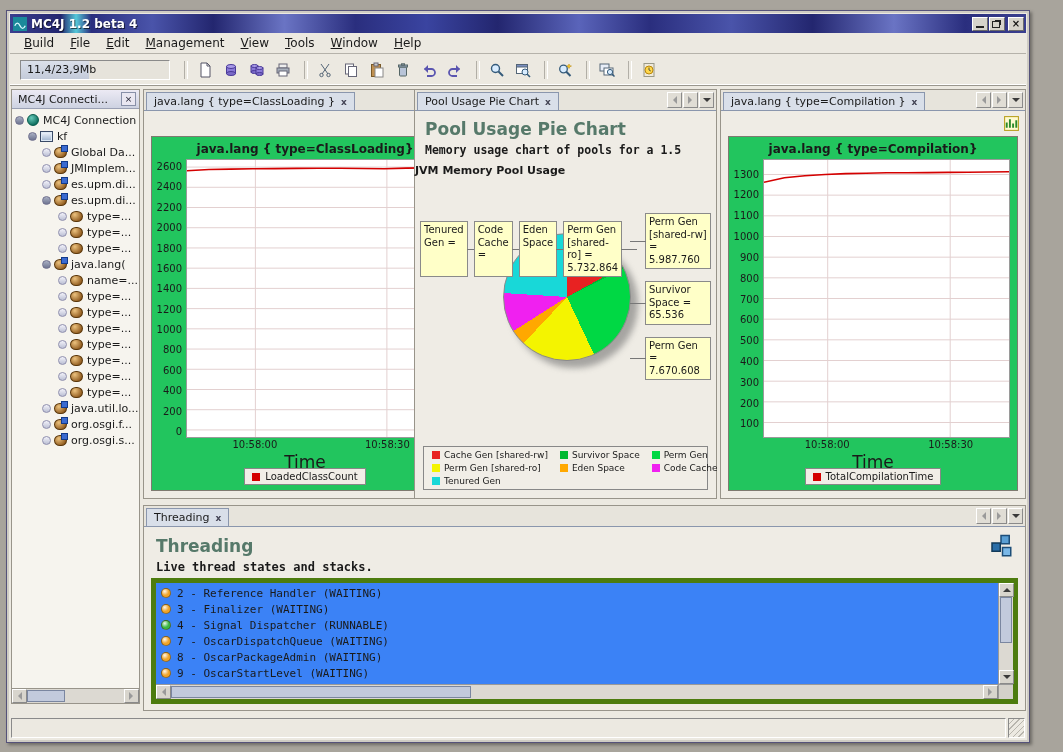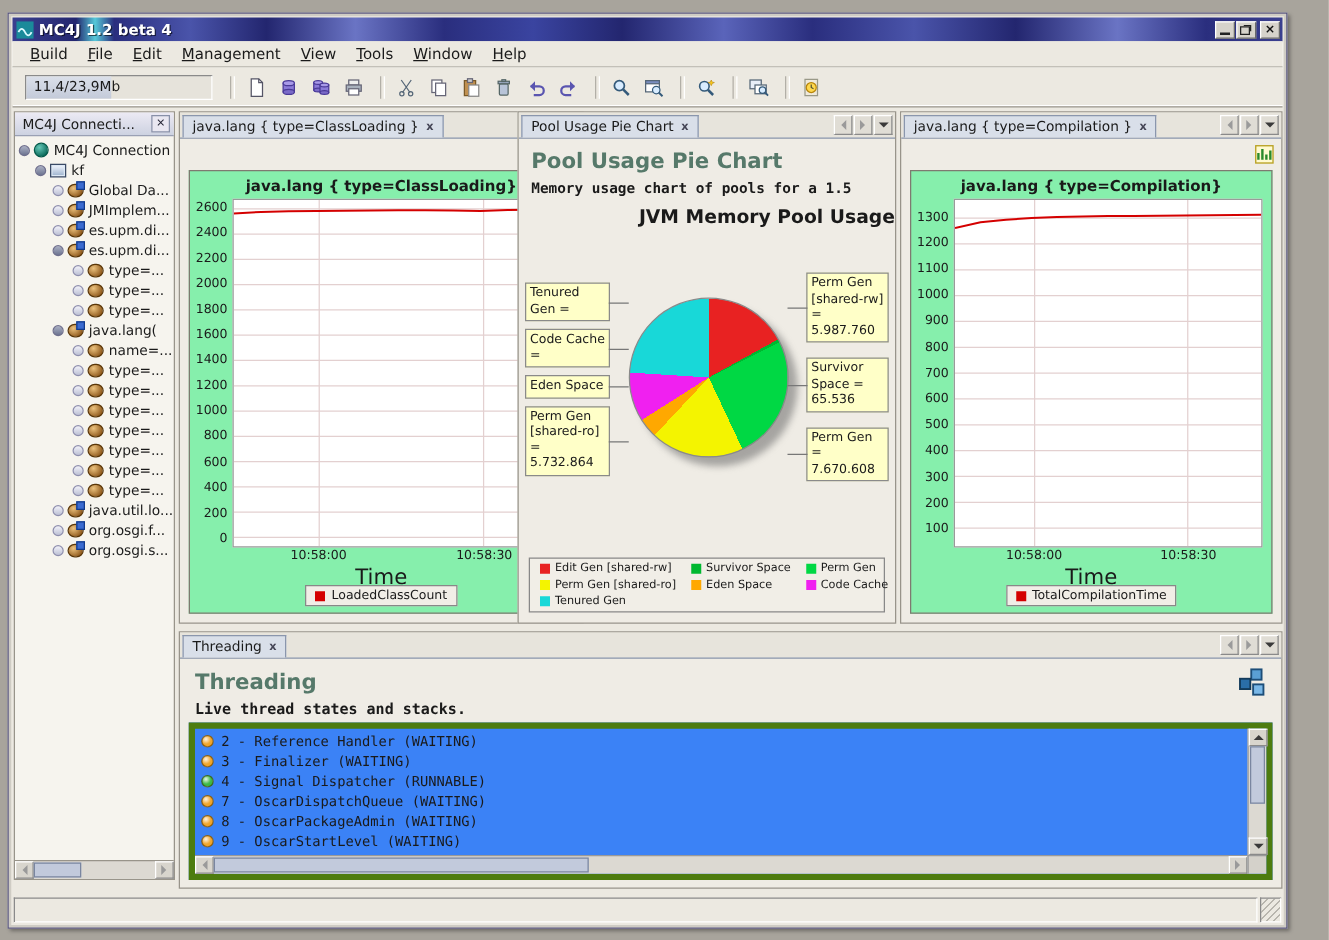--- a/index.html
+++ b/index.html
@@ -88,42 +88,42 @@
     display:flex; align-items:center; justify-content:center; flex:none; }
   .track { flex:1; display:flex; align-items:stretch; }
   .hthumb { background:#c2cadc; border:1px solid #7a86a0; margin:1px 0; }
   .sbthumb { width:38px; }
   .ththumb { width:300px; }
 
   
   .minibar { position:absolute; left:0; right:0; top:21px; height:24px; display:flex; justify-content:flex-end; align-items:center; padding-right:5px; }
   .mini-icon { width:17px; height:17px; cursor:default; }
   .mini-icon svg { width:100%; height:100%; display:block; }
-  .jchart { position:absolute; left:7px; right:7px; top:46px; bottom:7px; border:1px solid #7e7a70; background:#86efac;
+  .jchart { position:absolute; left:7px; right:7px; top:46px; bottom:7px; border:1px solid #7e7a70; background:#22c55e;
     display:flex; flex-direction:column; }
   .jchart-title { text-align:center; font-weight:bold; font-size:12px; padding:5px 0 3px; flex:none; }
   .jchart-mid { flex:1; display:flex; padding-right:7px; }
   .yticks { width:34px; position:relative; font-size:10px; flex:none; }
   .yticks span { position:absolute; right:4px; transform:translateY(-50%); }
   svg.plot { flex:1; background:#fff; border:1px solid #9a9a9a; }
   .xticks { height:13px; margin:1px 7px 0 34px; position:relative; font-size:10px; flex:none; }
   .xticks span { position:absolute; top:0; transform:translateX(-50%); }
   .jchart-xlabel { text-align:center; font-size:17px; height:16px; flex:none; }
   .legendrow { display:flex; justify-content:center; padding-bottom:5px; flex:none; }
   .jlegend { border:1px solid #888; background:#f1eee7; padding:2px 7px; display:flex; gap:5px; align-items:center; font-size:10px;text-align:center; }
   .sq { width:8px; height:8px; display:inline-block; flex:none; }
 
   
   .p2-heading { padding:8px 10px 0; font-size:17px; font-weight:bold; flex:none; }
   .p2-sub { font-family:"DejaVu Sans Mono","Liberation Mono",monospace; font-weight:bold; font-size:11.5px; padding:4px 10px 0; white-space:nowrap; overflow:hidden; flex:none; }
-  .pie-title { text-align:right; font-weight:bold; font-size:15px; padding:7px 0 0; flex:none; }
+  .pie-title { text-align:left; font-weight:bold; font-size:11px; padding:7px 0 0; flex:none; }
   .pie-region { position:relative; flex:1; }
   .pie-shadow { position:absolute; left:95px; top:63px; width:128px; height:128px; border-radius:50%; background:rgba(105,105,105,.55); filter:blur(3px); }
   .pie { position:absolute; left:88px; top:56px; width:128px; height:128px; border-radius:50%; border:1px solid #8a8a8a; }
-  .callouts-left  { position:absolute; left:5px;  top:44px; width:68px; display:flex; flex-direction:column; gap:6px; }
+  .callouts-left  { position:absolute; left:5px;  top:44px; width:68px; display:flex; flex-direction:row; gap:6px; }
   .callouts-right { position:absolute; right:5px; top:36px; width:66px; display:flex; flex-direction:column; gap:12px; }
   .callout { background:#ffffc8; border:1px solid #8a8a8a; padding:2px 3px; font-size:10px; line-height:1.25; position:relative; }
   .callout-l::after  { content:''; position:absolute; left:100%; top:50%; width:16px; height:1px; background:#777; }
   .callout-r::before { content:''; position:absolute; right:100%; top:50%; width:16px; height:1px; background:#777; }
   .pie-legend { margin:3px 8px 8px; border:1px solid #888; background:#f1eee7; padding:3px 8px;
     display:grid; grid-template-columns:auto auto auto; gap:3px 12px; font-size:9px; align-items:center; flex:none; }
   .pl-item { display:flex; align-items:center; gap:4px; white-space:nowrap; }
 
   
   .th-head { display:flex; align-items:center; padding:7px 12px 0 12px; }
@@ -582,21 +582,21 @@
 
       <div class="callout callout-r">Perm Gen [shared-rw] = 5.987.760</div>
           <div class="callout callout-r">Survivor Space = 65.536</div>
           <div class="callout callout-r">Perm Gen = 7.670.608</div>
         </div>
     </div>
     <div class="pie-legend">
 
         <span class="pl-item">
           <span class="sq" style="background: rgb(232, 34, 34);"></span>
-          <span class="pl-label">Edit Gen [shared-rw]</span>
+          <span class="pl-label">Cache Gen [shared-rw]</span>
         </span>
 
         <span class="pl-item">
           <span class="sq" style="background: rgb(0, 184, 48);"></span>
           <span class="pl-label">Survivor Space</span>
         </span>
 
         <span class="pl-item">
           <span class="sq" style="background: rgb(0, 216, 68);"></span>
           <span class="pl-label">Perm Gen</span>

